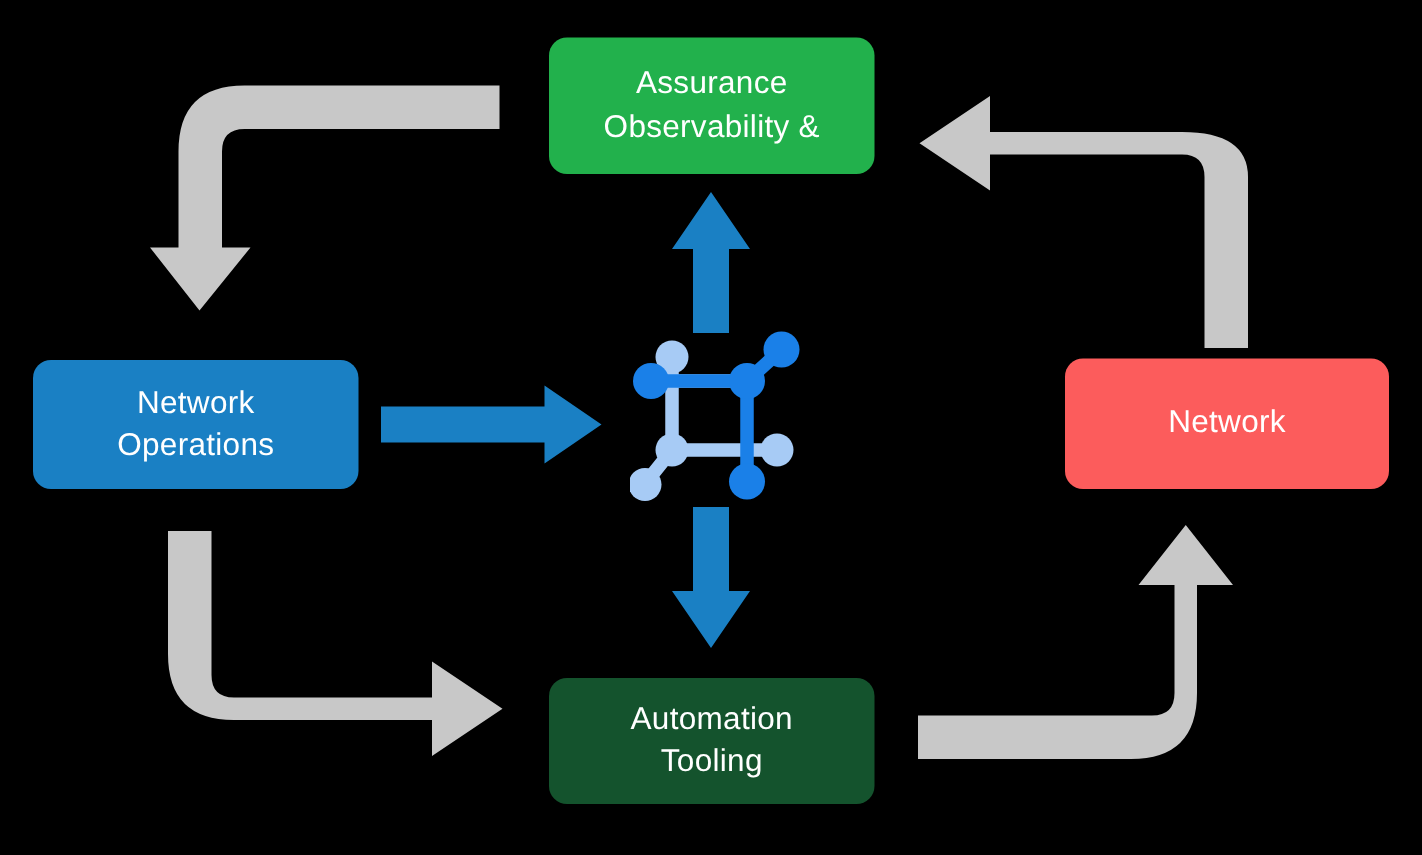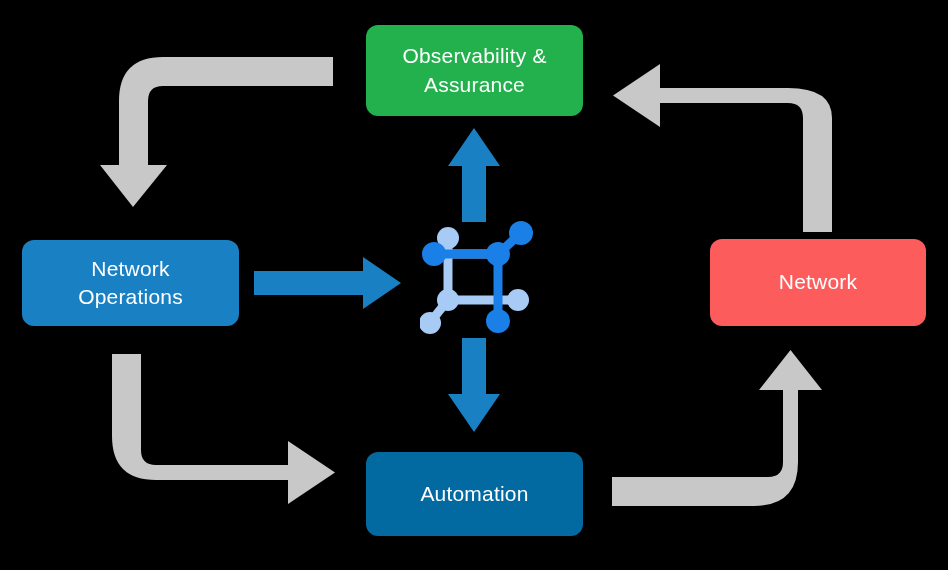--- a/index.html
+++ b/index.html
@@ -41,21 +41,21 @@
   #box-network-operations {
     left: 22px; top: 240px; width: 217px; height: 86px;
     background: #1a80c4;
   }
   #box-network-infrastructure {
     left: 710px; top: 239px; width: 216px; height: 87px;
     background: #fc5c5c;
   }
   #box-automation-tooling {
     left: 366px; top: 452px; width: 217px; height: 84px;
-    background: #0369a1;
+    background: #14532d;
   }
 
   .svg-layer {
     position: absolute;
     left: 0; top: 0;
     width: 948px; height: 570px;
   }
 
   .center-icon {
     position: absolute;
@@ -114,37 +114,38 @@
     <g fill="#1a80e8">
       <circle cx="14" cy="34" r="12"></circle>
       <circle cx="78" cy="34" r="12"></circle>
       <circle cx="101" cy="13" r="12"></circle>
       <circle cx="78" cy="101" r="12"></circle>
     </g>
   </svg>
 
   <div class="node-box" id="box-observability">
     <div>
+      <span>Assurance</span>
       <span>Observability &amp;</span>
-      <span>Assurance</span>
     </div>
   </div>
 
   <div class="node-box" id="box-network-operations">
     <div>
       <span>Network</span>
       <span>Operations</span>
     </div>
   </div>
 
   <div class="node-box" id="box-network-infrastructure">
     <div>
       <span>Network</span>
     </div>
   </div>
 
   <div class="node-box" id="box-automation-tooling">
     <div>
       <span>Automation</span>
+      <span>Tooling</span>
     </div>
   </div>
 
 </div>
 
 </body></html>

